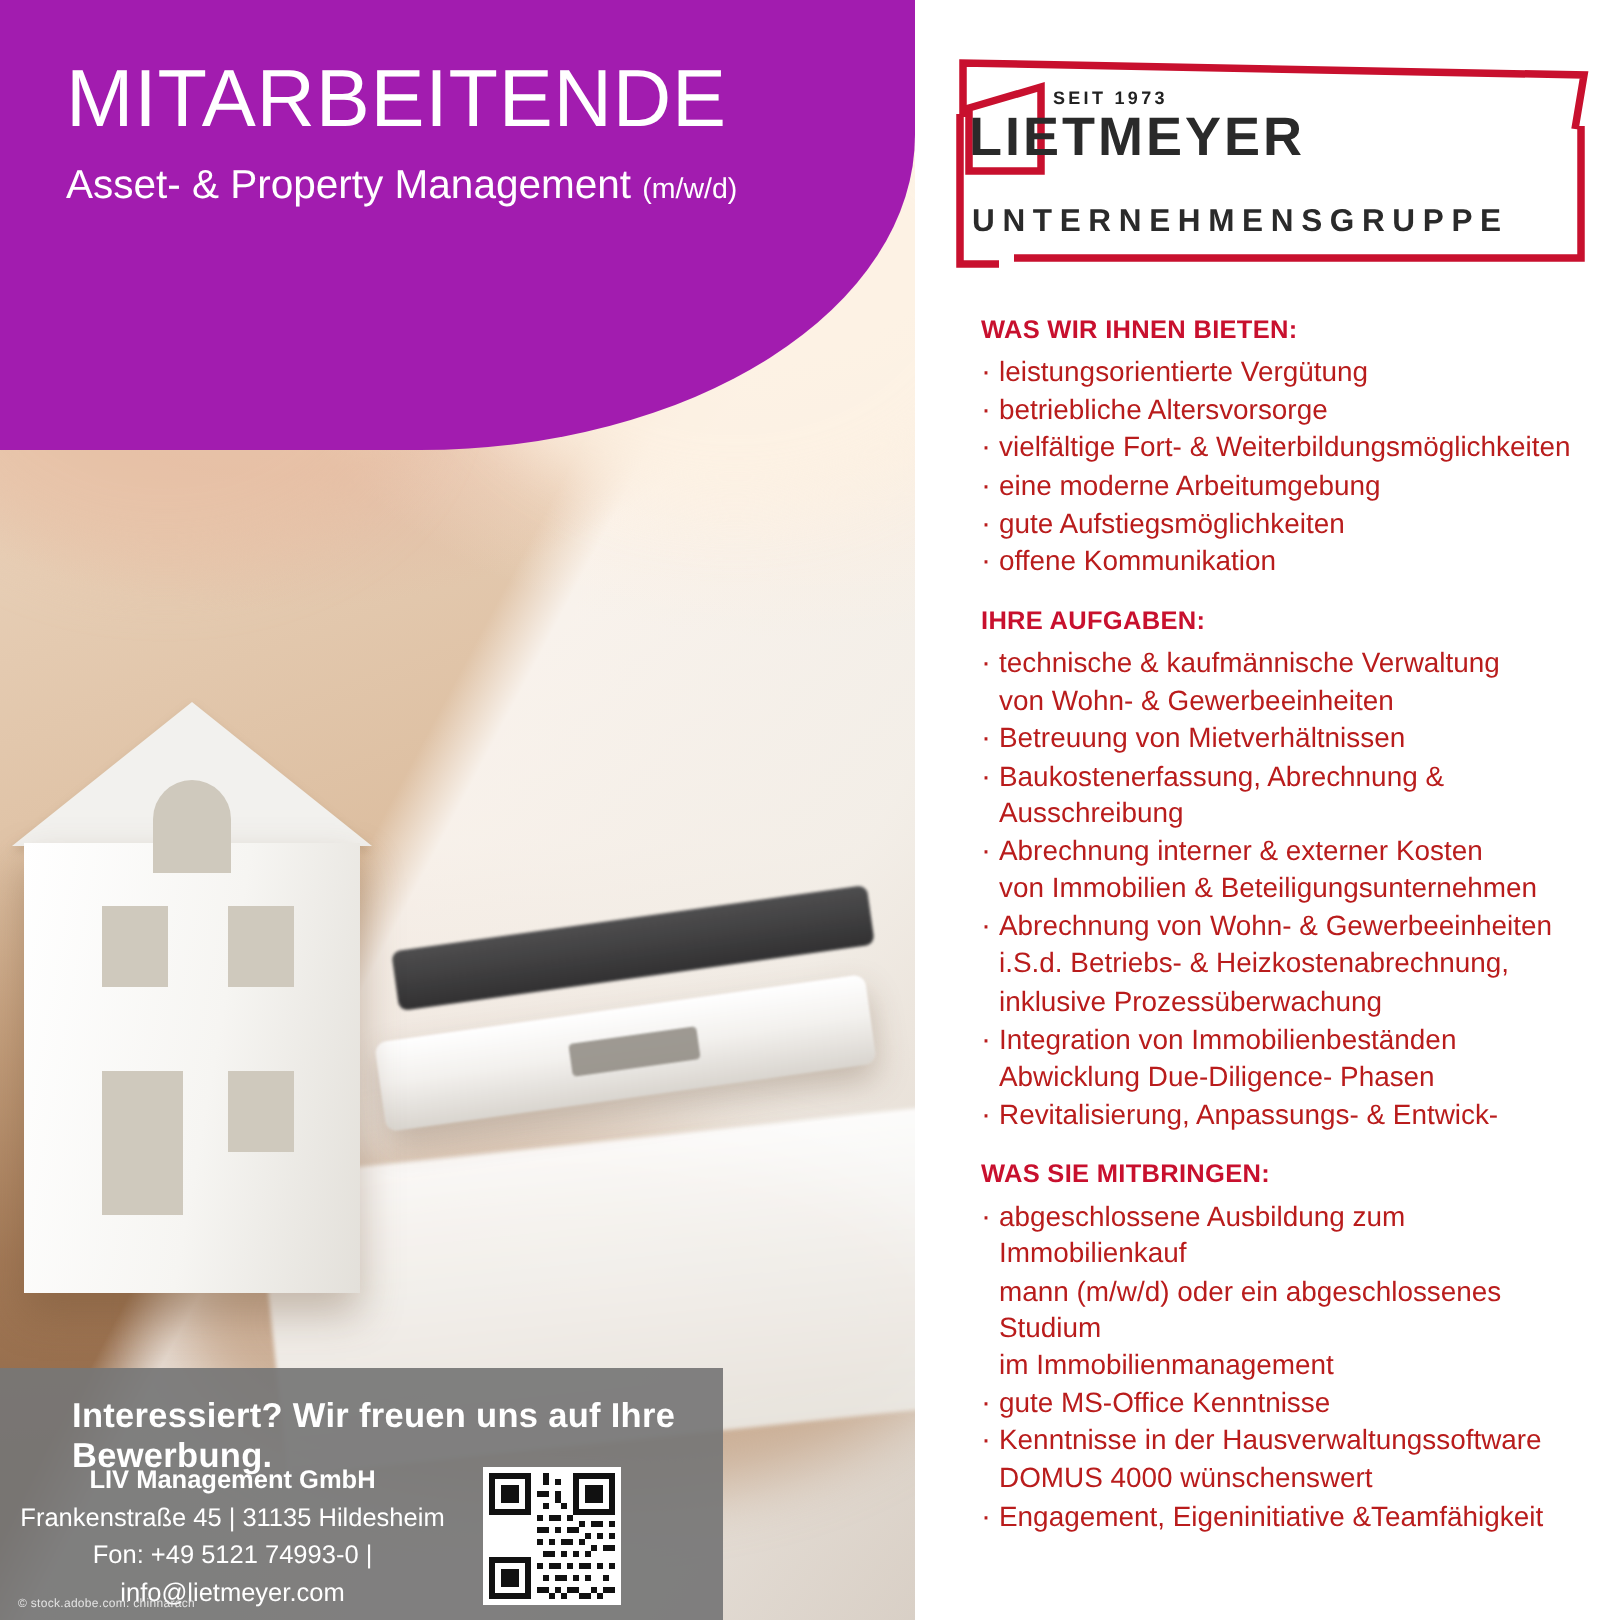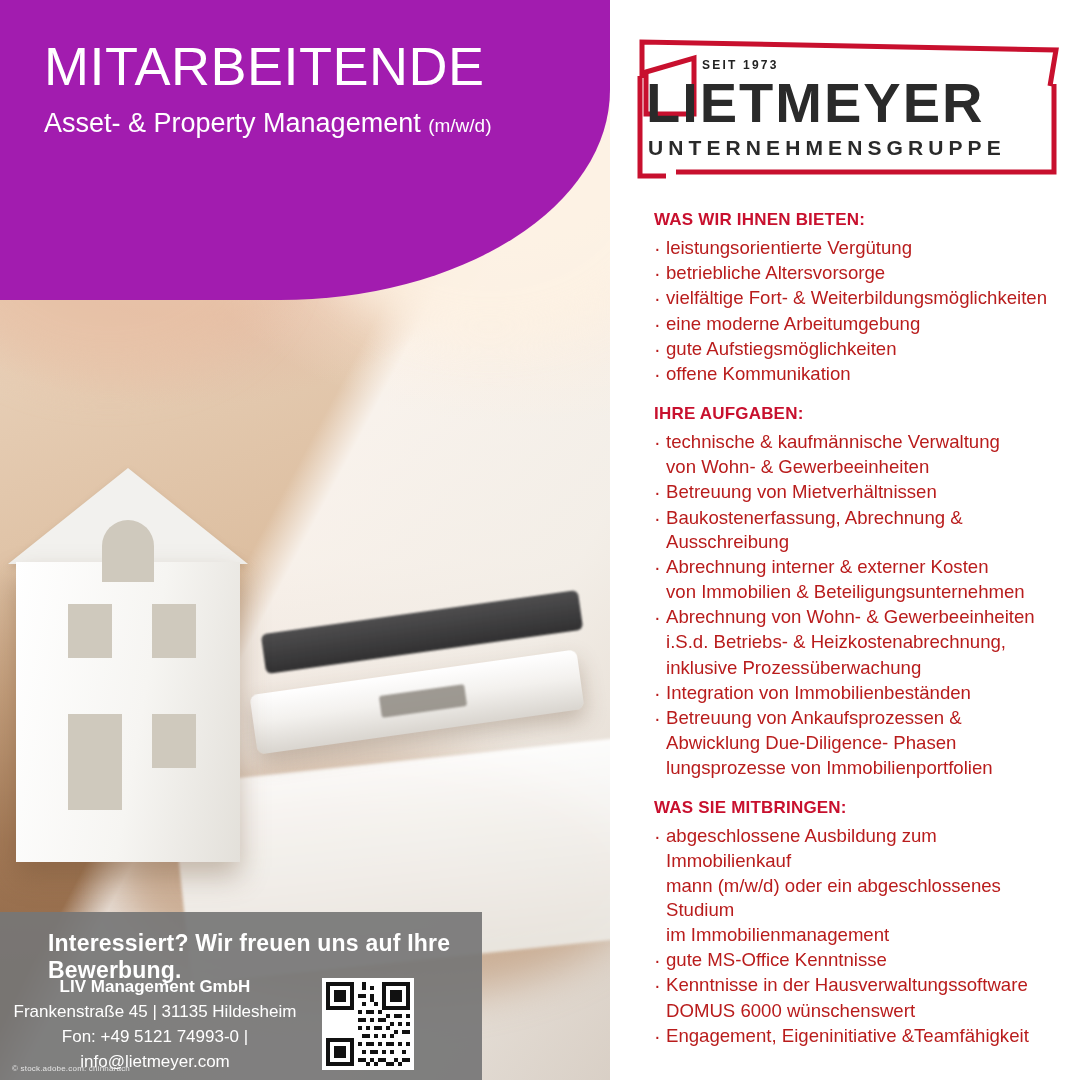--- a/index.html
+++ b/index.html
@@ -192,21 +192,21 @@
 
   
   .logo { position: relative; margin-top: 36px; height: 150px; }
   .logo-frame { position: absolute; inset: 0; }
   .logo-seit {
     position: absolute; left: 66px; top: 22px;
     font-size: 12px; font-weight: 700; letter-spacing: 2.2px; color: #222;
   }
   .logo-name {
     position: absolute; left: 10px; top: 34px;
-    font-size: 56px; font-weight: 700; letter-spacing: 2px; color: #2a2a2a;
+    font-size: 36px; font-weight: 700; letter-spacing: 2px; color: #2a2a2a;
     font-family: "Liberation Sans", sans-serif;
   }
   .logo-sub {
     position: absolute; left: 12px; top: 100px;
     font-size: 21px; font-weight: 700; letter-spacing: 5.1px; color: #2a2a2a;
   }
 
   h2.sec {
     color: #c8102e;
     font-size: 17px;
@@ -381,30 +381,29 @@
       <li>technische &amp; kaufmännische Verwaltung</li>
       <li class="cont-li">von Wohn- &amp; Gewerbeeinheiten</li>
       <li>Betreuung von Mietverhältnissen</li>
       <li>Baukostenerfassung, Abrechnung &amp; Ausschreibung</li>
       <li>Abrechnung interner &amp; externer Kosten</li>
       <li class="cont-li">von Immobilien &amp; Beteiligungsunternehmen</li>
       <li>Abrechnung von Wohn- &amp; Gewerbeeinheiten</li>
       <li class="cont-li">i.S.d. Betriebs- &amp; Heizkostenabrechnung,</li>
       <li class="cont-li">inklusive Prozessüberwachung</li>
       <li>Integration von Immobilienbeständen</li>
-      <li>Betreuung von Ankaufsprozessen &amp;</li>
       <li class="cont-li">Abwicklung Due-Diligence- Phasen</li>
-      <li class="cont-li">lungsprozesse von Immobilienportfolien</li>
+      <li>Revitalisierung, Anpassungs- &amp; Entwick-</li>
     </ul>
 
     <h2 class="sec">WAS SIE MITBRINGEN:</h2>
     <ul class="items">
       <li>abgeschlossene Ausbildung zum Immobilienkauf</li>
       <li class="cont-li">mann (m/w/d) oder ein abgeschlossenes Studium</li>
       <li class="cont-li">im Immobilienmanagement</li>
       <li>gute MS-Office Kenntnisse</li>
       <li>Kenntnisse in der Hausverwaltungssoftware</li>
-      <li class="cont-li">DOMUS 6000 wünschenswert</li>
+      <li class="cont-li">DOMUS 4000 wünschenswert</li>
       <li>Engagement, Eigeninitiative &amp;Teamfähigkeit</li>
     </ul>
 
   </div>
 </div>
 
 </body></html>

